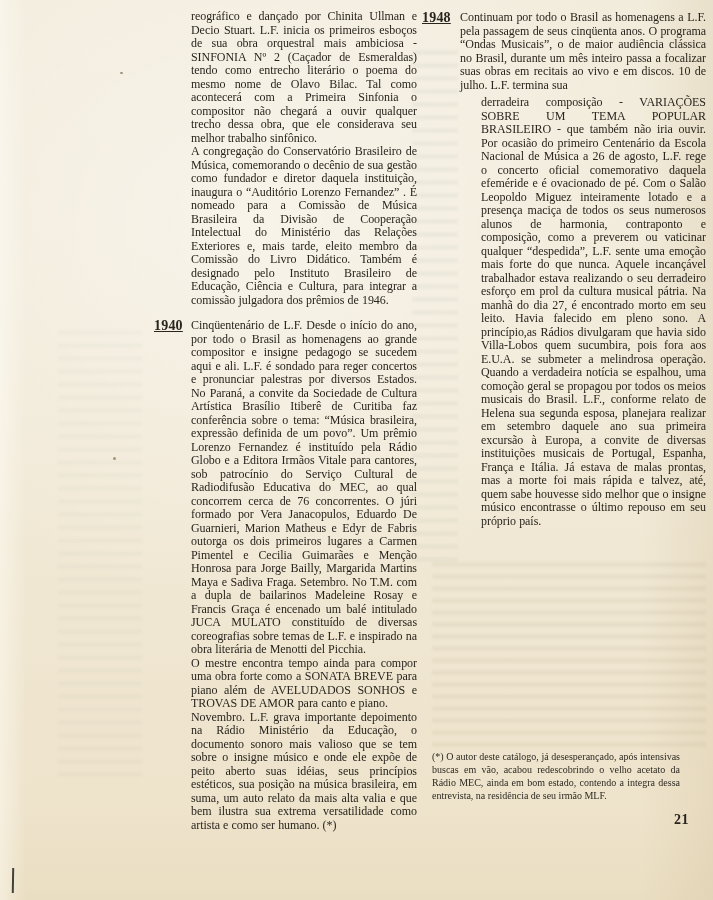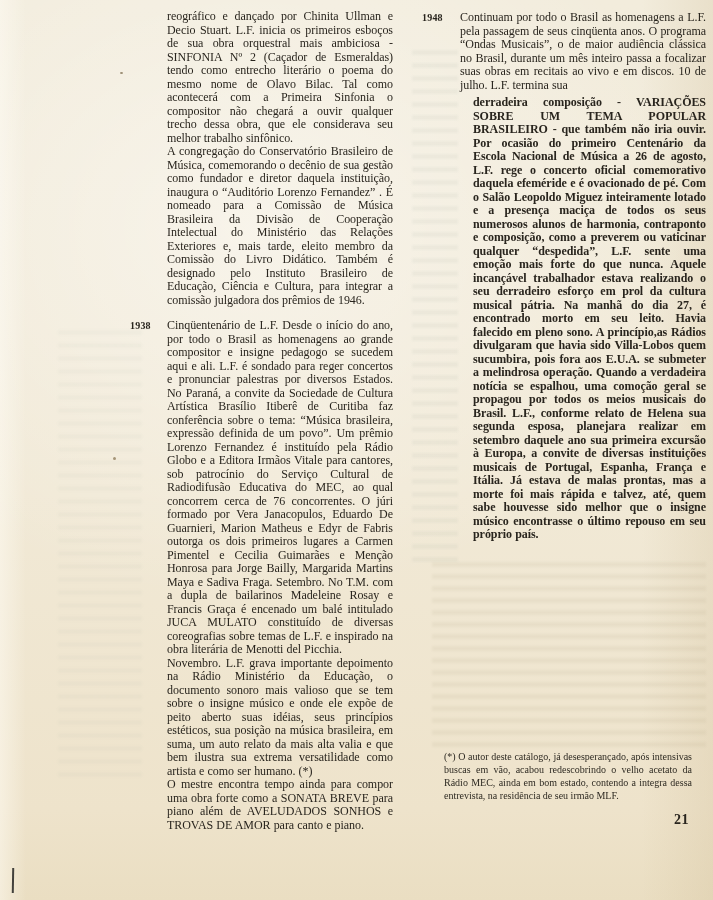--- a/index.html
+++ b/index.html
@@ -31,48 +31,49 @@
     opacity: 0.55;
   }
   .ghost-gutter { left: 412px; top: 50px;  width: 46px;  height: 520px; }
   .ghost-below  { left: 432px; top: 562px; width: 274px; height: 185px;
                   background: repeating-linear-gradient(180deg,
                     rgba(170,158,128,0.20) 0px, rgba(170,158,128,0.20) 5px,
                     rgba(170,158,128,0) 5px, rgba(170,158,128,0) 12px); }
   .ghost-leftmargin { left: 58px; top: 330px; width: 84px; height: 450px; opacity: 0.35; }
 
   .col { position: absolute; }
-  .col-left  { left: 130px; top: 10px;  width: 263px; }
+  .col-left  { left: 154px; top: 10px;  width: 263px; }
   .col-right { left: 422px; top: 11px;  width: 284px; }
 
   .entry { display: grid; }
   .col-left  .entry { grid-template-columns: 37px 1fr; }
   .col-right .entry { grid-template-columns: 38px 1fr; }
   .entry + .entry { margin-top: 12px; }
 
   .year {
     font-weight: bold;
-    font-size: 10px;
+    font-size: 14px;
     line-height: 13.5px;
     letter-spacing: 0.2px;
+    text-decoration: underline;
   }
 
   .body p {
     margin: 0;
     font-size: 12px;
     line-height: 13.5px;
     text-align: justify;
     letter-spacing: -0.05px;
     word-spacing: 0.2px;
   }
-  .body p.shifted { margin-left: 13px; margin-top: 4px; font-weight: bold; }
+  .body p.shifted { margin-left: 21px; margin-top: 4px; }
 
   .footnote {
     position: absolute;
-    left: 444px; top: 751px; width: 248px;
+    left: 432px; top: 751px; width: 248px;
   }
   .footnote p {
     margin: 0;
     font-size: 10px;
     line-height: 12.9px;
     text-align: justify;
     color: #2e2a22;
   }
 
   .page-number {
@@ -105,25 +106,25 @@
   <div class="col col-left">
     <section class="entry">
       <div class="year"></div>
       <div class="body">
         <p>reográfico e dançado por Chinita Ullman e Decio Stuart. L.F. inicia os primeiros esboços de sua obra orquestral mais ambiciosa - SINFONIA Nº 2 (Caçador de Esmeraldas) tendo como entrecho literário o poema do mesmo nome de Olavo Bilac. Tal como acontecerá com a Primeira Sinfonia o compositor não chegará a ouvir qualquer trecho dessa obra, que ele considerava seu melhor trabalho sinfônico.</p>
         <p>A congregação do Conservatório Brasileiro de Música, comemorando o decênio de sua gestão como fundador e diretor daquela instituição, inaugura o “Auditório Lorenzo Fernandez” . É nomeado para a  Comissão de Música Brasileira da Divisão de Cooperação Intelectual do Ministério das Relações Exteriores e, mais tarde, eleito membro da Comissão do Livro Didático. Também é designado pelo Instituto Brasileiro de Educação, Ciência e Cultura, para integrar a comissão julgadora dos prêmios de 1946.</p>
       </div>
     </section>
 
     <section class="entry">
-      <div class="year">1938</div>
+      <div class="year">1940</div>
       <div class="body">
         <p>Cinqüentenário de L.F. Desde o início do ano, por todo o Brasil as homenagens ao grande compositor e insigne pedagogo se sucedem aqui e ali. L.F. é sondado para reger concertos e pronunciar palestras por diversos Estados. No Paraná, a convite da Sociedade de Cultura Artística Brasílio Itiberê de Curitiba faz conferência sobre o tema: “Música brasileira, expressão definida de um povo”. Um prêmio Lorenzo Fernandez é instituído pela Rádio Globo e a Editora Irmãos Vitale para cantores, sob patrocínio do Serviço Cultural de Radiodifusão Educativa do MEC, ao qual concorrem cerca de 76 concorrentes. O júri formado por Vera Janacopulos, Eduardo De Guarnieri, Marion Matheus e Edyr de Fabris outorga os dois primeiros lugares a Carmen Pimentel e Cecilia Guimarães e Menção Honrosa para Jorge Bailly, Margarida Martins Maya e Sadiva Fraga. Setembro. No T.M. com a dupla de bailarinos Madeleine Rosay e Francis Graça é encenado um balé intitulado JUCA MULATO constituído de diversas coreografias sobre temas de L.F. e inspirado na obra literária de Menotti del Picchia.</p>
+        <p>O mestre encontra tempo ainda para compor uma obra forte como a SONATA BREVE para piano além de AVELUDADOS SONHOS e TROVAS DE AMOR para canto e piano.</p>
         <p>Novembro. L.F. grava importante depoimento na Rádio Ministério da Educação, o documento sonoro mais valioso que se tem sobre o insigne músico e onde ele expõe de peito aberto suas idéias, seus princípios estéticos, sua posição na música brasileira, em suma, um auto relato da mais alta valia e que bem ilustra sua extrema versatilidade como artista e como ser humano. (*)</p>
-        <p>O mestre encontra tempo ainda para compor uma obra forte como a SONATA BREVE para piano além de AVELUDADOS SONHOS e TROVAS DE AMOR para canto e piano.</p>
       </div>
     </section>
   </div>
 
   <div class="col col-right">
     <section class="entry">
       <div class="year">1948</div>
       <div class="body">
         <p>Continuam por todo o Brasil as homenagens a L.F. pela passagem de seus cinqüenta anos. O programa “Ondas Musicais”, o de maior audiência clássica no Brasil, durante um mês inteiro passa a focalizar suas obras em recitais ao vivo e em discos. 10 de julho. L.F. termina sua</p>
         <p class="shifted">derradeira composição - VARIAÇÕES SOBRE UM TEMA POPULAR BRASILEIRO - que também não iria ouvir. Por ocasião do primeiro Centenário da Escola Nacional de Música a 26 de agosto, L.F. rege o concerto oficial comemorativo daquela efeméride e é ovacionado de pé. Com o Salão Leopoldo Miguez inteiramente lotado e a presença maciça de todos os seus numerosos alunos de harmonia, contraponto e composição, como a preverem ou vaticinar qualquer “despedida”, L.F. sente uma emoção mais forte do que nunca. Aquele incançável trabalhador estava realizando o seu derradeiro esforço em prol da cultura musical pátria. Na manhã do dia 27, é encontrado morto em seu leito. Havia falecido em pleno sono. A princípio,as Rádios divulgaram que havia sido Villa-Lobos quem sucumbira, pois fora aos E.U.A. se submeter a melindrosa operação. Quando a verdadeira notícia se espalhou, uma comoção geral se propagou por todos os meios musicais do Brasil. L.F., conforme relato de Helena sua segunda esposa, planejara realizar em setembro daquele ano sua primeira excursão à Europa, a convite de diversas instituições musicais de Portugal, Espanha, França e Itália. Já estava de malas prontas, mas a morte foi mais rápida e talvez, até, quem sabe houvesse sido melhor que o insigne músico encontrasse o último repouso em seu próprio país.</p>

